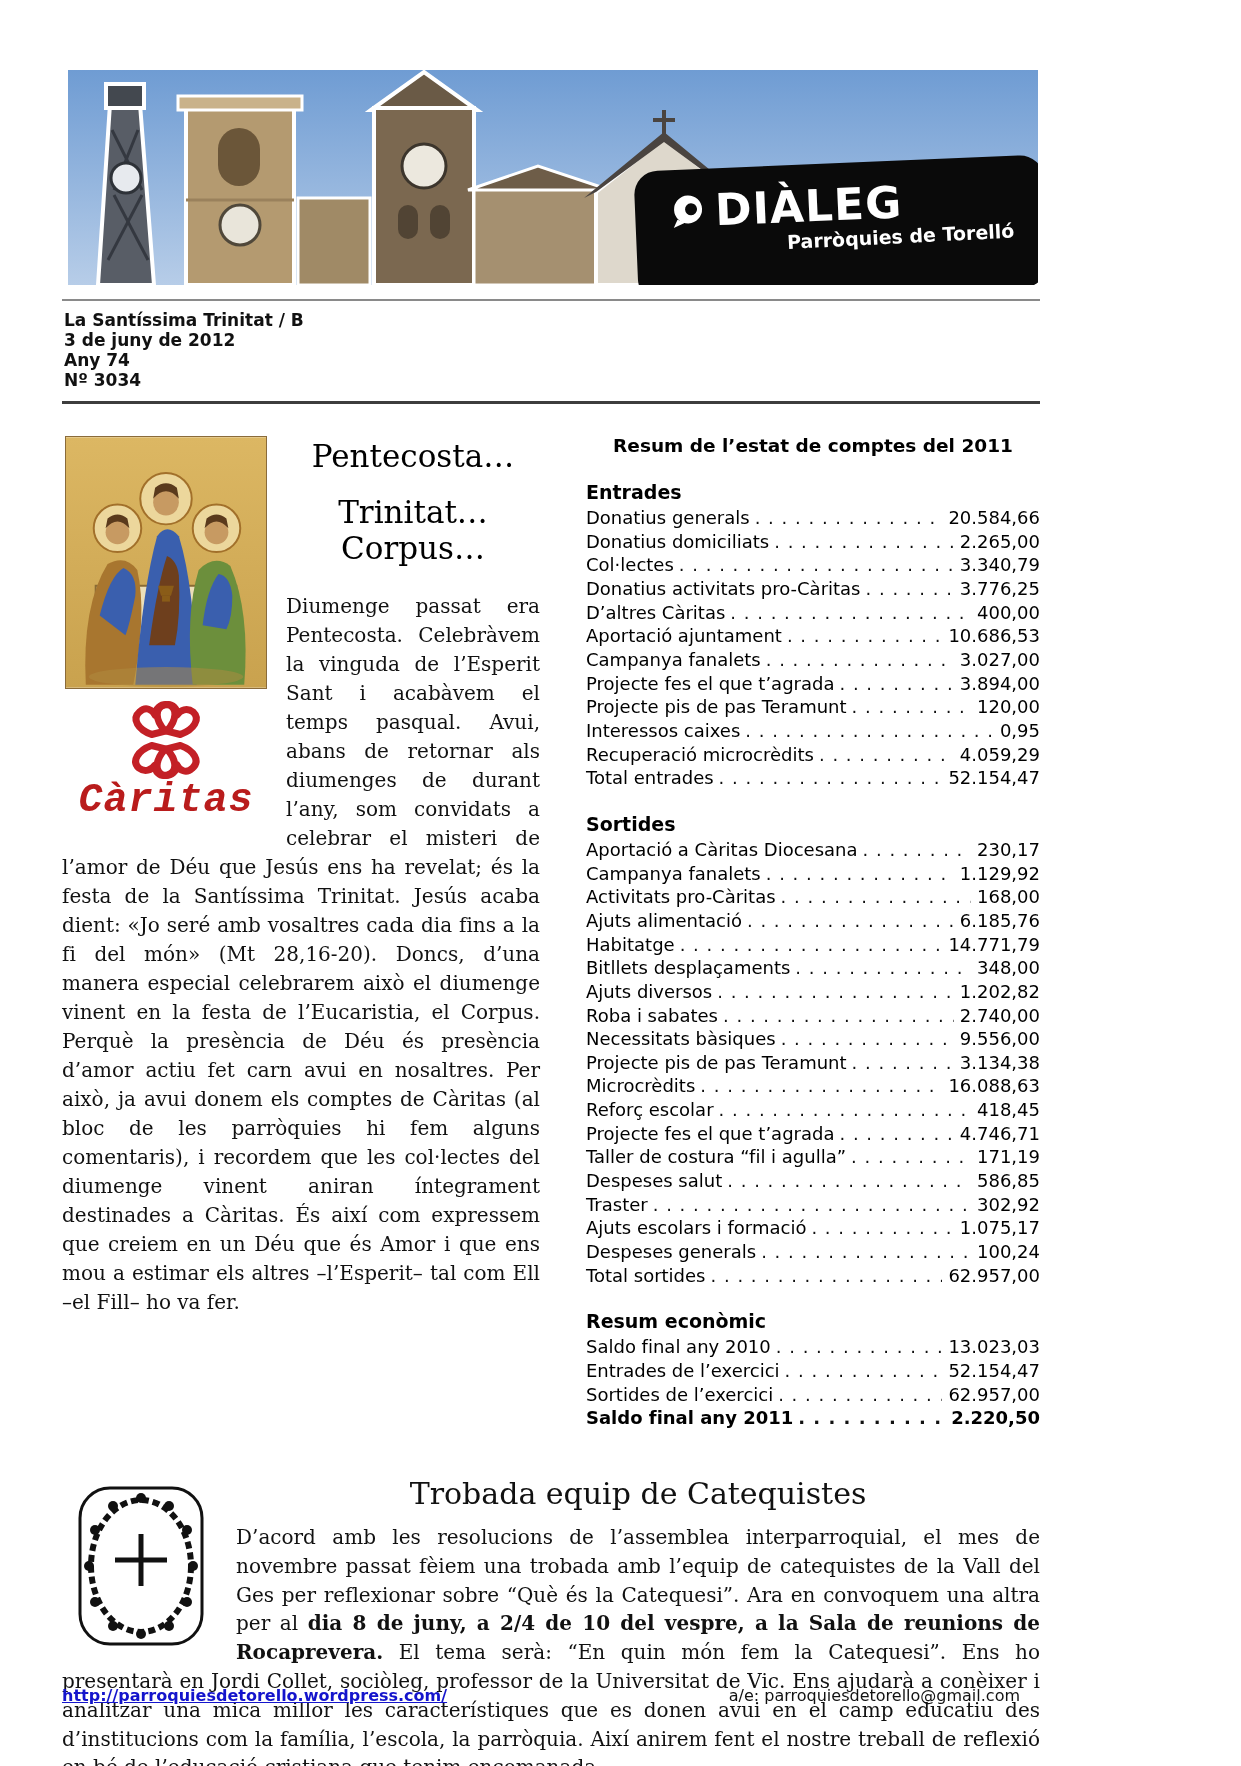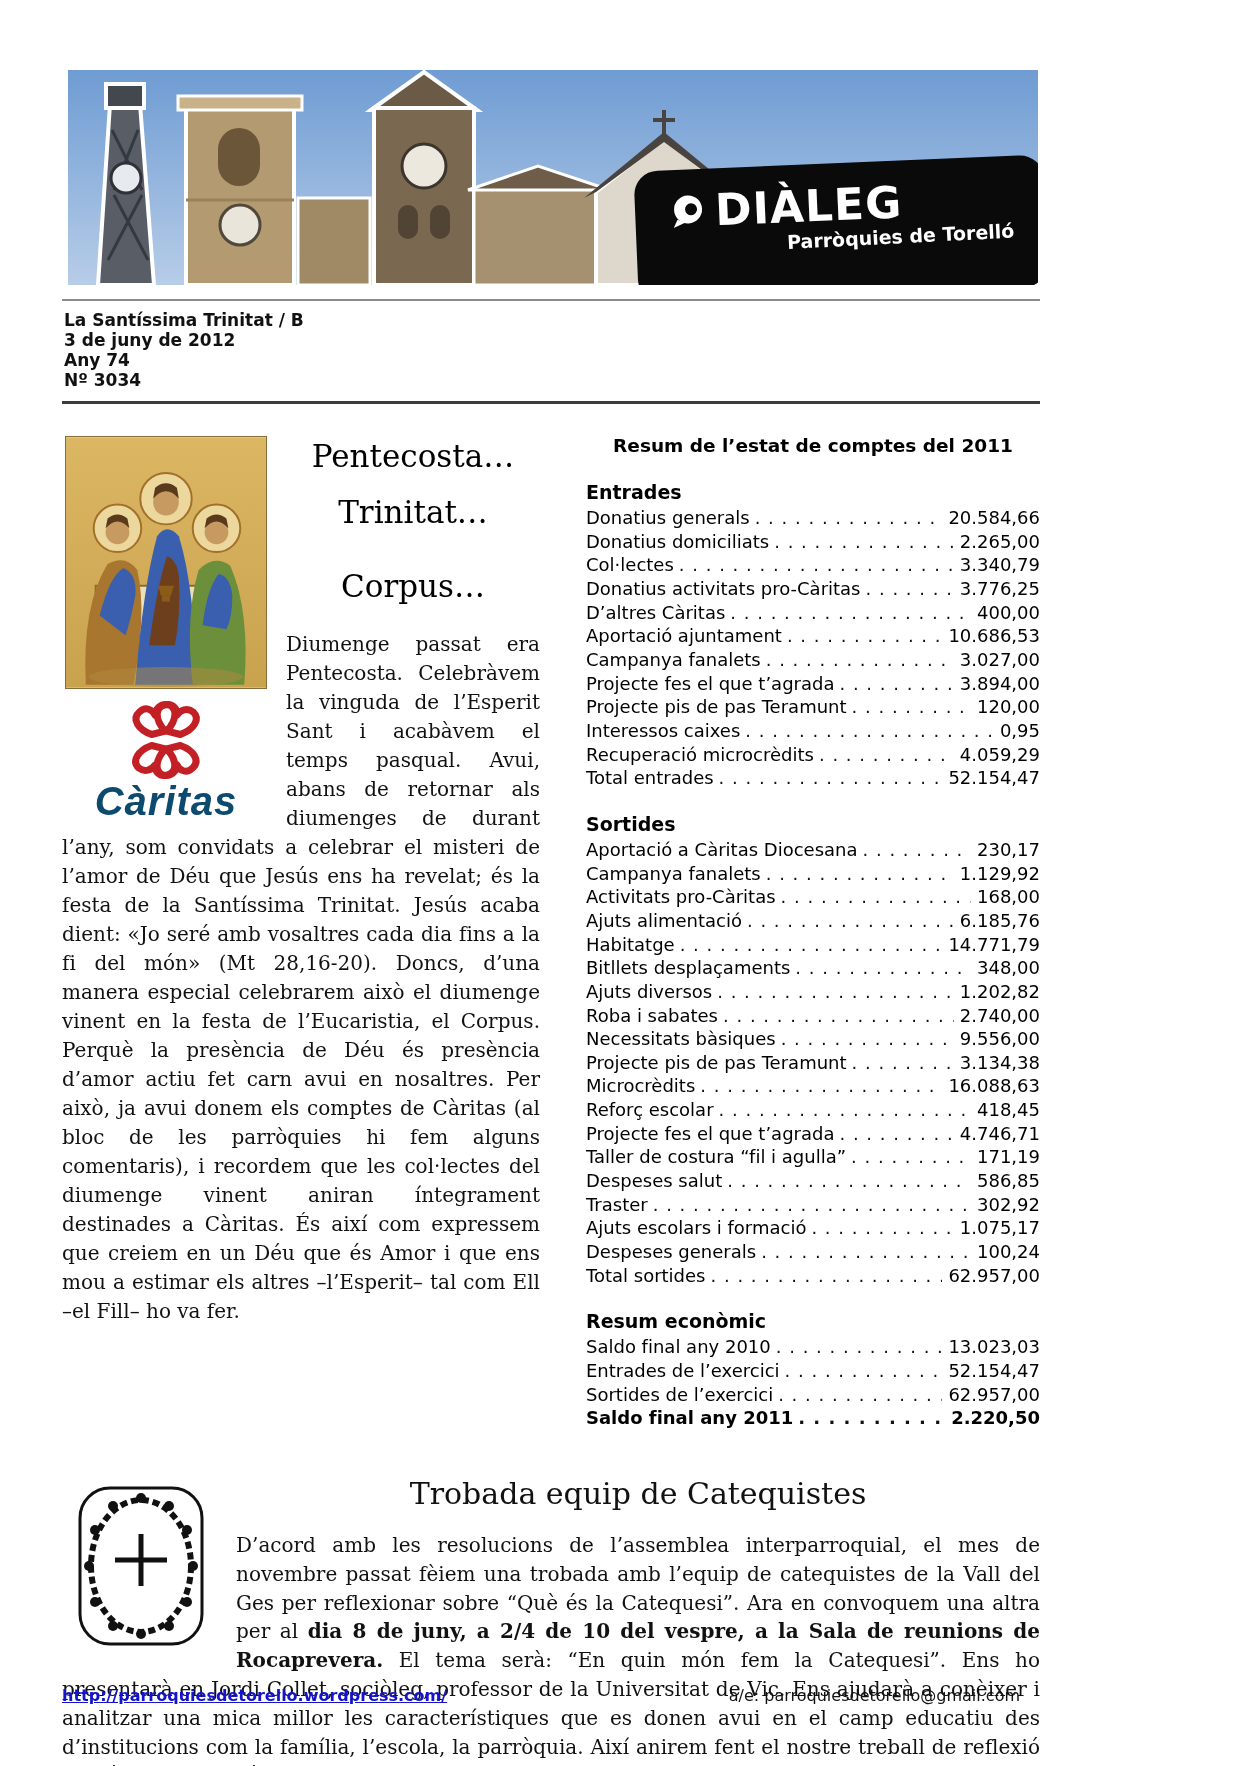--- a/index.html
+++ b/index.html
@@ -31,46 +31,46 @@
 
   
   .main { display:flex; gap:46px; margin-top:30px; }
   .col-left  { width:478px; font-family:"DejaVu Serif","Liberation Serif",serif; color:#111; }
   .col-right { width:454px; }
 
   .float-media { float:left; width:208px; margin:2px 16px 6px 0; display:flex;
                  flex-direction:column; align-items:center; }
   .trinity { border:1px solid #8a6b3a; display:block; }
   .caritas-block { margin-top:10px; text-align:center; }
-  .caritas-word { font-family:Liberation Sans, sans-serif; font-style:italic;
-                  font-weight:bold; font-size:40px; color:#0c4a6e; line-height:1;
+  .caritas-word { font-family:Liberation Mono, monospace; font-style:italic;
+                  font-weight:bold; font-size:40px; color:#b91c1c; line-height:1;
                   margin-top:-4px; letter-spacing:1px; }
 
   .article-heading { text-align:center; font-size:31px; font-weight:normal; color:#000; }
   .ah-1 { margin-top:4px; }
   .ah-2 { margin-top:20px; }
-  .ah-3 { margin-top:38px; }
+  .ah-3 { }
   .article-text { margin-top:26px; font-size:20px; line-height:1.45; text-align:justify;
                   text-justify:inter-word; }
 
   
   .acct-title { text-align:center; font-weight:bold; font-size:18.5px; line-height:1.3; color:#000; }
   .acct-section { margin-top:23px; }
   .acct-heading { font-size:19px; font-weight:bold; color:#000; margin-bottom:3px; }
   .acct-row { display:flex; align-items:flex-end; font-size:18px; line-height:1.315; color:#000; }
   .acct-row.bold { font-weight:bold; }
   .acct-label { white-space:nowrap; padding-right:5px; }
   .acct-dots { flex:1; overflow:hidden; white-space:nowrap; }
   .acct-dots::after { content:". . . . . . . . . . . . . . . . . . . . . . . . . . . . . . . . . . . . . . . . . . . . . . . . . . . . . . . . . . . . "; letter-spacing:1px; color:#111; }
   .acct-value { white-space:nowrap; padding-left:6px; }
 
   
   .meeting { clear:both; margin-top:46px; font-family:"DejaVu Serif","Liberation Serif",serif; color:#111; }
   .meeting-figure { float:left; width:134px; margin:6px 28px 6px 12px; }
-  .meeting-title { text-align:center; font-size:30px; font-weight:normal; margin-bottom:20px; }
+  .meeting-title { text-align:center; font-size:30px; font-weight:normal; margin-bottom:12px; }
   .meeting-text { font-size:20px; line-height:1.44; text-align:justify; }
   .meeting-text .b { font-weight:bold; }
 
   
   .footer { position:absolute; left:62px; top:1686px; width:958px; display:flex;
             justify-content:space-between; align-items:flex-start; font-size:16px; }
   .footer a { color:#1414cc; font-weight:bold; text-decoration:underline; }
   .footer .email { color:#111; font-size:16px; }
 </style>
 </head>

